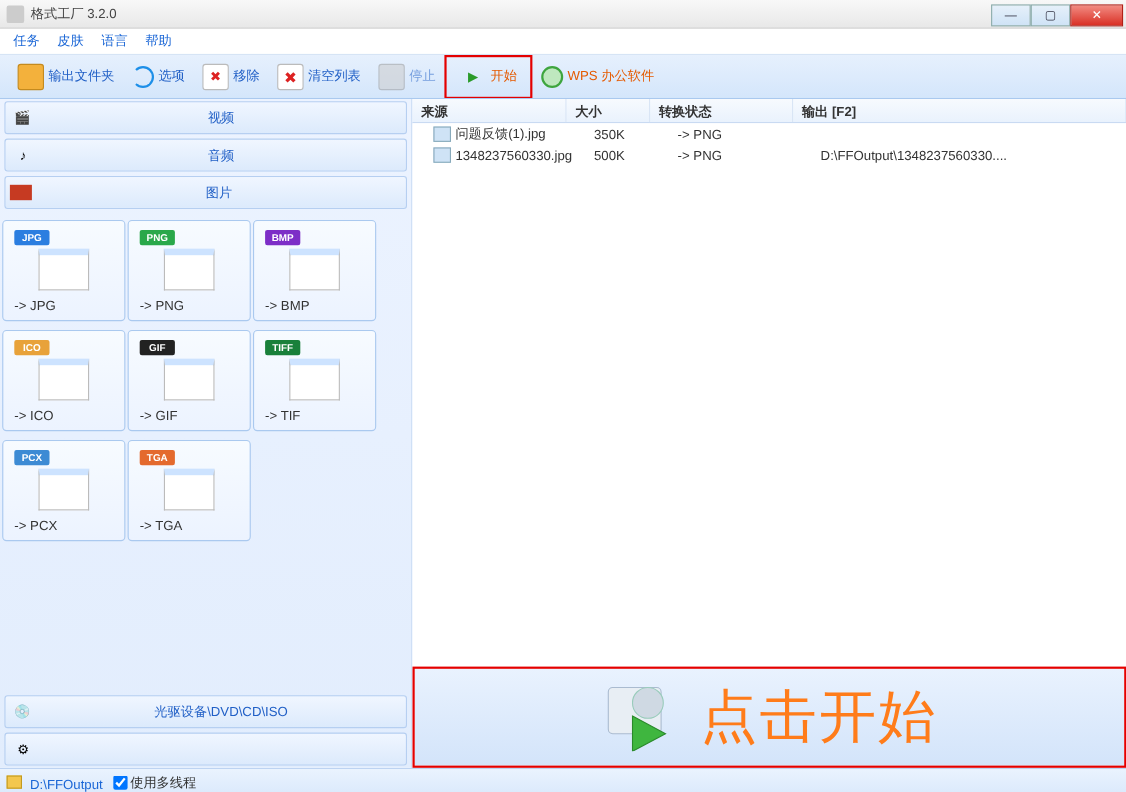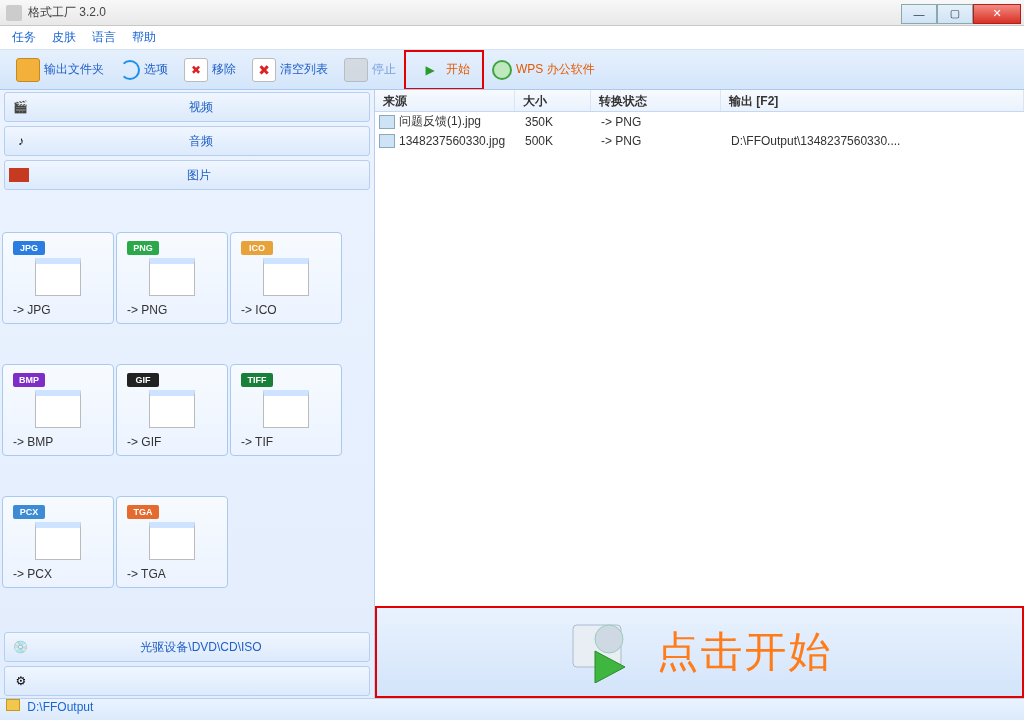--- a/index.html
+++ b/index.html
@@ -16,36 +16,36 @@
 .tool-item { display: flex; align-items: center; gap: 4px; padding: 0 8px; height: 32px; color: #205fc6; cursor: default; }
 .tool-item.red-label { color: #e55a00; }
 .tool-icon { width: 24px; height: 24px; display:flex; align-items:center; justify-content:center; border-radius:3px;}
 .start-box { border: 2px solid #e40000; padding: 2px 4px; }
 .main { display: flex; height: 608px; }
 .sidebar { width: 375px; background: linear-gradient(#ecf3ff,#e2edfd); border-right: 1px solid #b6cff1; display: flex; flex-direction: column; }
 .cat-header { height: 30px; background: linear-gradient(#f0f6ff,#dceafc); border: 1px solid #b6cff1; margin: 2px 4px; display: flex; align-items: center; border-radius:3px; cursor:default;}
 .cat-header .cat-icon { width: 24px; height: 20px; margin-left: 4px; display:flex;align-items:center;justify-content:center;}
 .cat-header .cat-label { flex: 1; text-align: center; color: #205fc6; }
 .format-grid { flex: 1; padding: 8px 2px; display: flex; flex-wrap: wrap; align-content: flex-start; gap: 8px 2px; }
-.format-card { width: 112px; height: 92px; border: 1px solid #aac9ef; background: linear-gradient(#f7fbff,#ecf3ff); border-radius: 4px; padding: 8px 10px 6px; display:flex; flex-direction:column; cursor:default;margin-top:32px;}
+.format-card { width: 112px; height: 92px; border: 1px solid #aac9ef; background: linear-gradient(#f7fbff,#ecf3ff); border-radius: 4px; padding: 8px 10px 6px; display:flex; flex-direction:column; cursor:default;}
 .format-card .badge { width: 32px; height: 14px; border-radius:2px; font-size:9px; color:#fff; text-align:center; line-height:14px; font-weight:bold; }
 .format-card .card-icon { width: 46px; height: 38px; margin: 3px auto; background:#fff; border:1px solid #bbb; border-top:6px solid #cde3ff; display:flex; align-items:center; justify-content:center;}
 .format-card .card-label { color: #333; margin-top: auto; }
 .tasklist { flex: 1; background: #eef5ff; display: flex; flex-direction: column; position:relative;}
 .list-header { display: flex; height: 22px; background: linear-gradient(#f7fafe,#e9f2fd); border-bottom: 1px solid #c5d7f1; }
 .list-header div { padding: 3px 8px; border-right: 1px solid #d9e5f5; color:#333;font-weight:bold;}
 .col-src { width: 140px; } .col-size { width: 76px; } .col-state { width: 130px; } .col-out { flex: 1; }
 .list-rows { background: #fff; flex: 1; }
-.list-row { display: flex; height: 19px; align-items: center; color:#333;}
+.list-row { display: flex; height: 19px; align-items: center; color:#333;padding-left:15px;}
 .list-row .row-icon { width:16px; height:14px; background:#cfe3f6; border:1px solid #8ab; margin:0 4px;}
 .list-row .col-size, .list-row .col-state, .list-row .col-out { padding-left:8px;}
 .overlay-banner { position:absolute; bottom:0; left:0; right:0; height:92px; border:2px solid #e40000; background: linear-gradient(#e9f2fe,#d3e4fa); display:flex; align-items:center; justify-content:center; gap:20px;}
-.overlay-banner .banner-text { font-size: 42px; color: #ff7c1a; letter-spacing:2px;}
+.overlay-banner .banner-text { font-size: 52px; color: #ff7c1a; letter-spacing:2px;}
 .banner-icon { width: 70px; height: 62px; position:relative;}
-.statusbar { height: 22px; background: linear-gradient(#eaf3fe,#dceafc); border-top: 1px solid #b6cff1; display: flex; align-items: flex-start; padding: 0 6px; gap:10px;}
+.statusbar { height: 22px; background: linear-gradient(#eaf3fe,#dceafc); border-top: 1px solid #b6cff1; display: flex; align-items: flex-end; padding: 0 6px; gap:10px;}
 .statusbar .folder-icon { width:14px;height:12px;background:#f3c74e;border:1px solid #c29a20;display:inline-block;margin-right:4px;}
 .statusbar .path { color:#1a66d6;}
 .statusbar label { display:flex;align-items:center;gap:2px;color:#333;margin-top:40px;}
 </style>
 </head>
 <body>
 
 <div class="titlebar">
   <span class="app-icon"></span>
   <span class="title-text">格式工厂 3.2.0</span>
@@ -116,28 +116,28 @@
           <div class="badge" style="background:#2b7ee0">JPG</div>
           <div class="card-icon"></div>
           <div class="card-label">-&gt; JPG</div>
         </div>
         <div class="format-card">
           <div class="badge" style="background:#2aa84a">PNG</div>
           <div class="card-icon"></div>
           <div class="card-label">-&gt; PNG</div>
         </div>
         <div class="format-card">
+          <div class="badge" style="background:#7d2ec7">BMP</div>
+          <div class="card-icon"></div>
+          <div class="card-label">-&gt; BMP</div>
+        </div>
+        <div class="format-card">
           <div class="badge" style="background:#e8a23a">ICO</div>
           <div class="card-icon"></div>
           <div class="card-label">-&gt; ICO</div>
-        </div>
-        <div class="format-card">
-          <div class="badge" style="background:#7d2ec7">BMP</div>
-          <div class="card-icon"></div>
-          <div class="card-label">-&gt; BMP</div>
         </div>
         <div class="format-card">
           <div class="badge" style="background:#222222">GIF</div>
           <div class="card-icon"></div>
           <div class="card-label">-&gt; GIF</div>
         </div>
         <div class="format-card">
           <div class="badge" style="background:#19803a">TIFF</div>
           <div class="card-icon"></div>
           <div class="card-label">-&gt; TIF</div>

